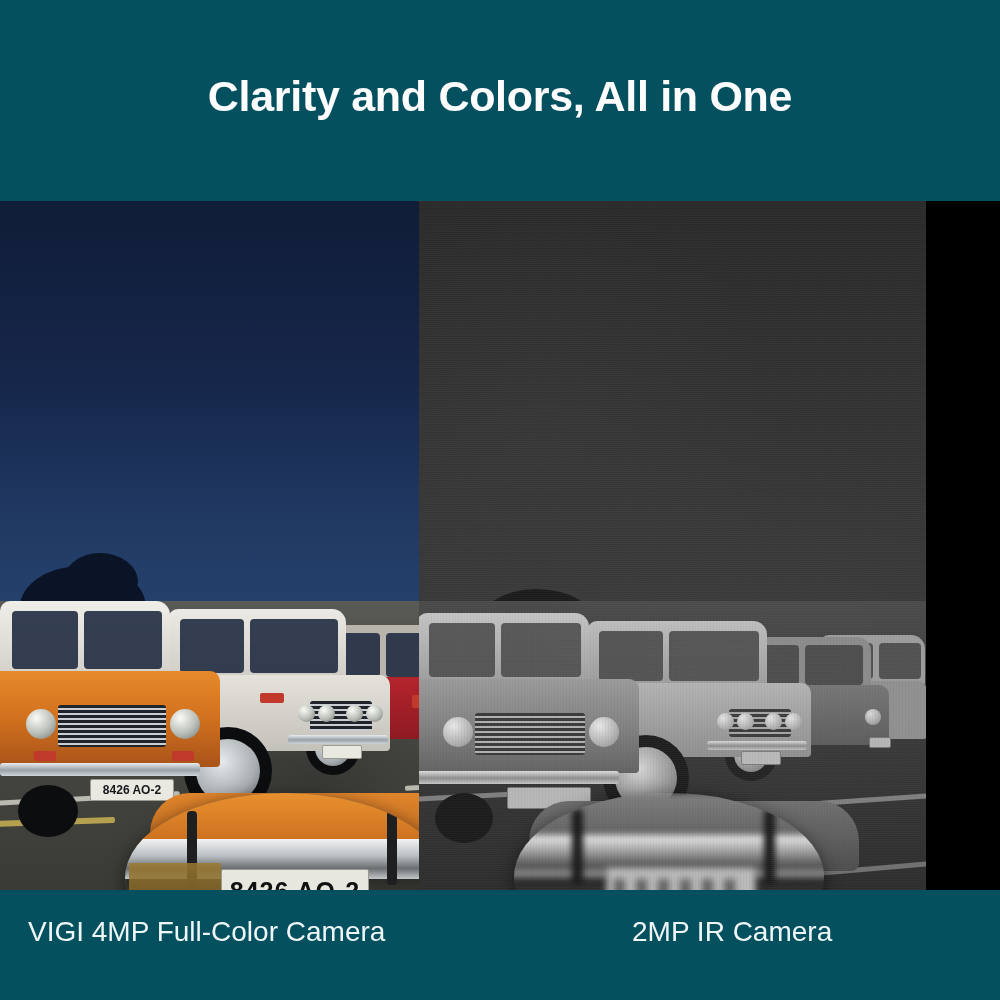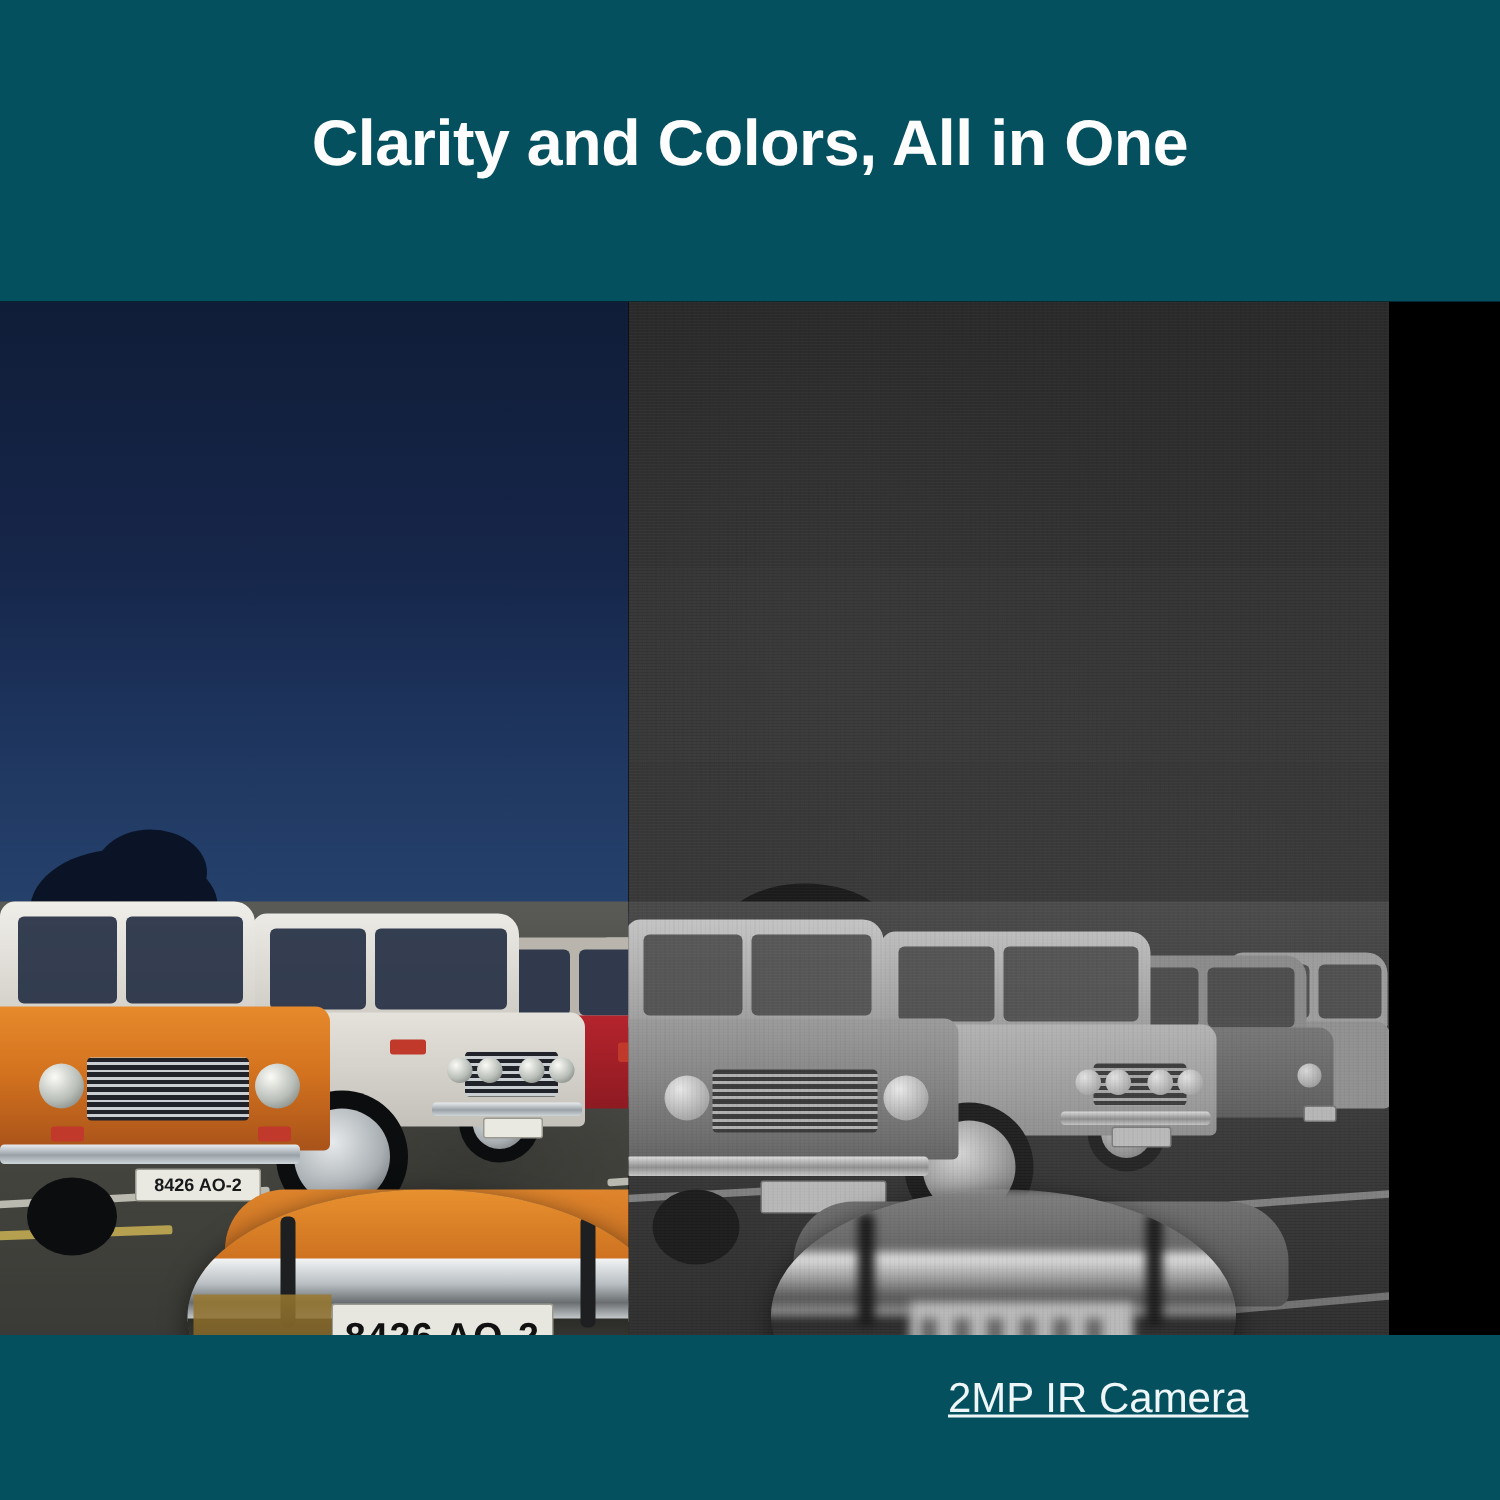--- a/index.html
+++ b/index.html
@@ -128,21 +128,21 @@
   
   .captions {
     position:absolute; left:0; top:890px; width:1000px; height:110px;
     background:#05505f;
   }
   .caption {
     position:absolute; top:26px;
     color:#eef6f7; font-size:28px; font-weight:normal; white-space:nowrap;
   }
   .caption-left  { left:28px; }
-  .caption-right { left:632px;text-decoration:underline; }
+  .caption-right { left:632px; }
 </style>
 </head>
 <body>
 
 <div class="header">
   <div class="page-title">Clarity and Colors, All in One</div>
 </div>
 
 <div class="compare">
 
@@ -353,14 +353,15 @@
                     background:repeating-linear-gradient(90deg,
                       #4a4a4a 0 11px, rgba(185,185,185,0) 11px 22px);
                     opacity:.8; filter:blur(1.5px);"></div>
       </div>
     </div>
     <div class="noise"></div>
   </div>
 </div>
 
 <div class="captions">
+  <div class="caption caption-left">VIGI 4MP Full-Color Camera</div>
   <div class="caption caption-right">2MP IR Camera</div>
 </div>
 
 </body></html>

